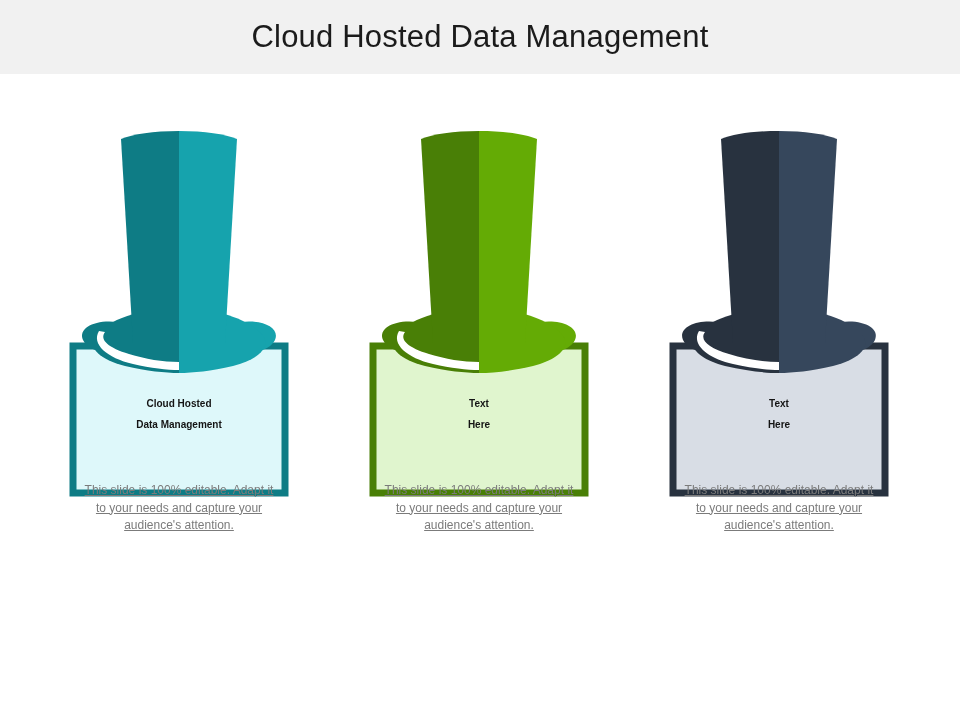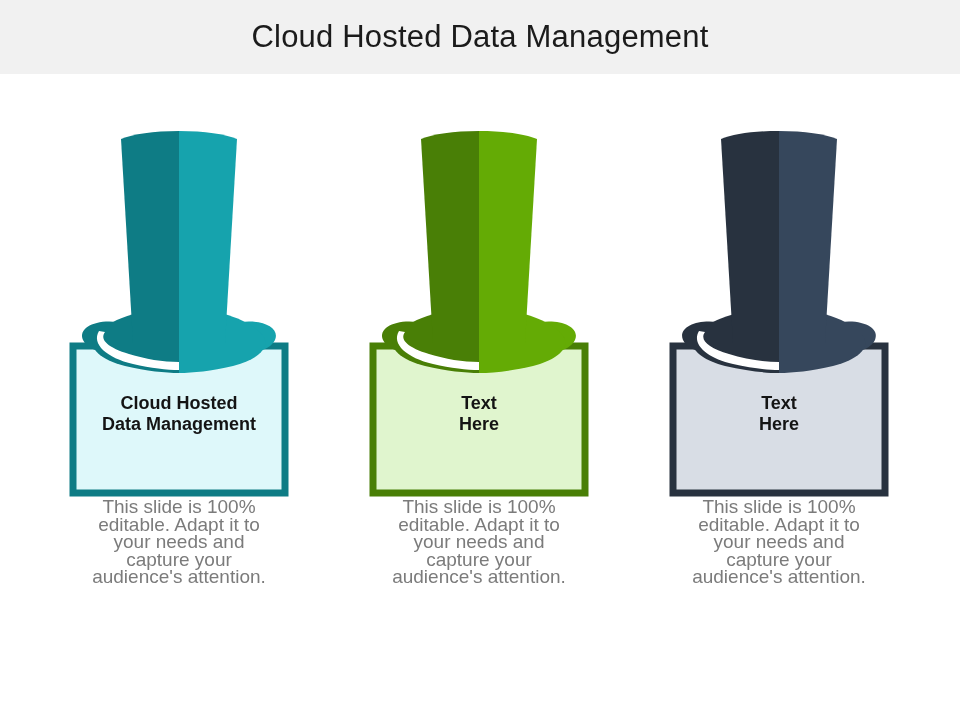--- a/index.html
+++ b/index.html
@@ -83,38 +83,39 @@
     color: #ffffff;
     letter-spacing: 0.5px;
     pointer-events: none;
   }
   .box-label {
     position: absolute;
     left: 0;
     top: 281px;
     width: 300px;
     text-align: center;
-    font-size: 18px;
+    font-size: 10px;
     font-weight: bold;
     color: #141414;
     line-height: 21px;
     white-space: pre-line;
     pointer-events: none;
   }
 
   
   .caption {
     position: absolute;
     left: 54px;
-    top: 424px;
+    top: 408px;
     width: 192px;
     text-align: center;
-    font-size: 19px;
+    font-size: 12px;
     line-height: 17.6px;
     color: #7b7b7b;
+    text-decoration: underline;
   }
 </style>
 </head>
 <body>
 
 <div class="header-band"></div>
 <div class="slide-title">Cloud Hosted Data Management</div>
 
 <div class="columns">
 

